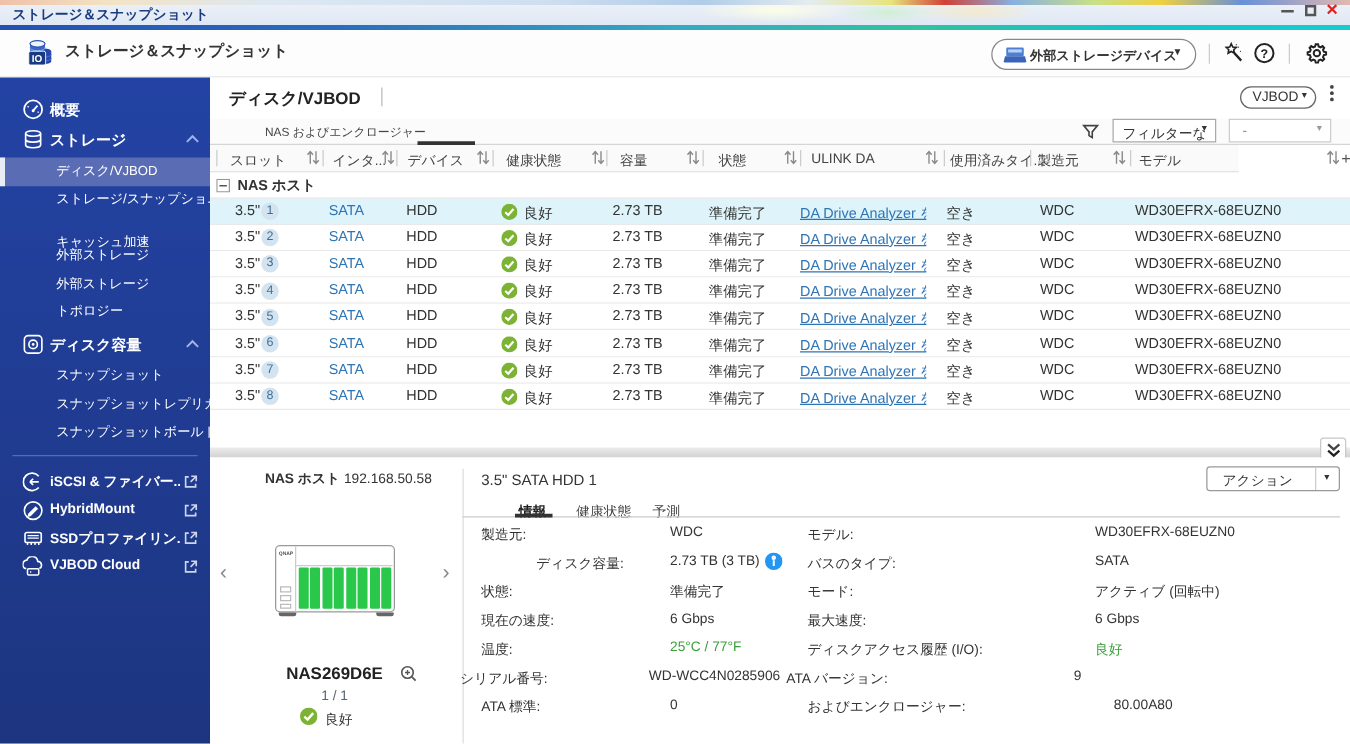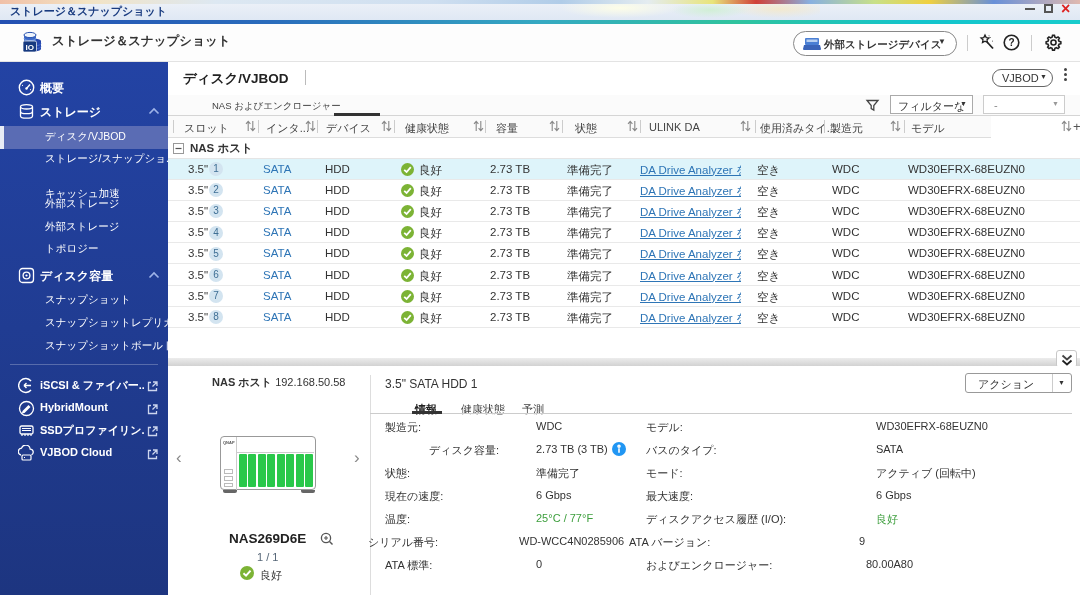--- a/index.html
+++ b/index.html
@@ -477,13 +477,13 @@
 <div class="ab" style="left:368px;top:535px;width:690px;height:23px;font-size:11px;">
 <span class="ab" style="left:0;color:#333;">シリアル番号:</span>
     <span class="ab" style="left:151px;color:#333;">WD-WCC4N0285906</span>
 <span class="ab" style="left:261px;color:#333;">ATA バージョン:</span>
     <span class="ab" style="left:491px;color:#333;">9</span>
   </div>
 <div class="ab" style="left:385px;top:558px;width:690px;height:23px;font-size:11px;">
 <span class="ab" style="left:0;color:#333;">ATA 標準:</span>
     <span class="ab" style="left:151px;color:#333;">0</span>
 <span class="ab" style="left:261px;color:#333;">およびエンクロージャー:</span>
-    <span class="ab" style="left:481px;color:#333;">80.00A80</span>
+    <span class="ab" style="left:506px;color:#333;">80.00A80</span>
   </div>
 </body></html>

